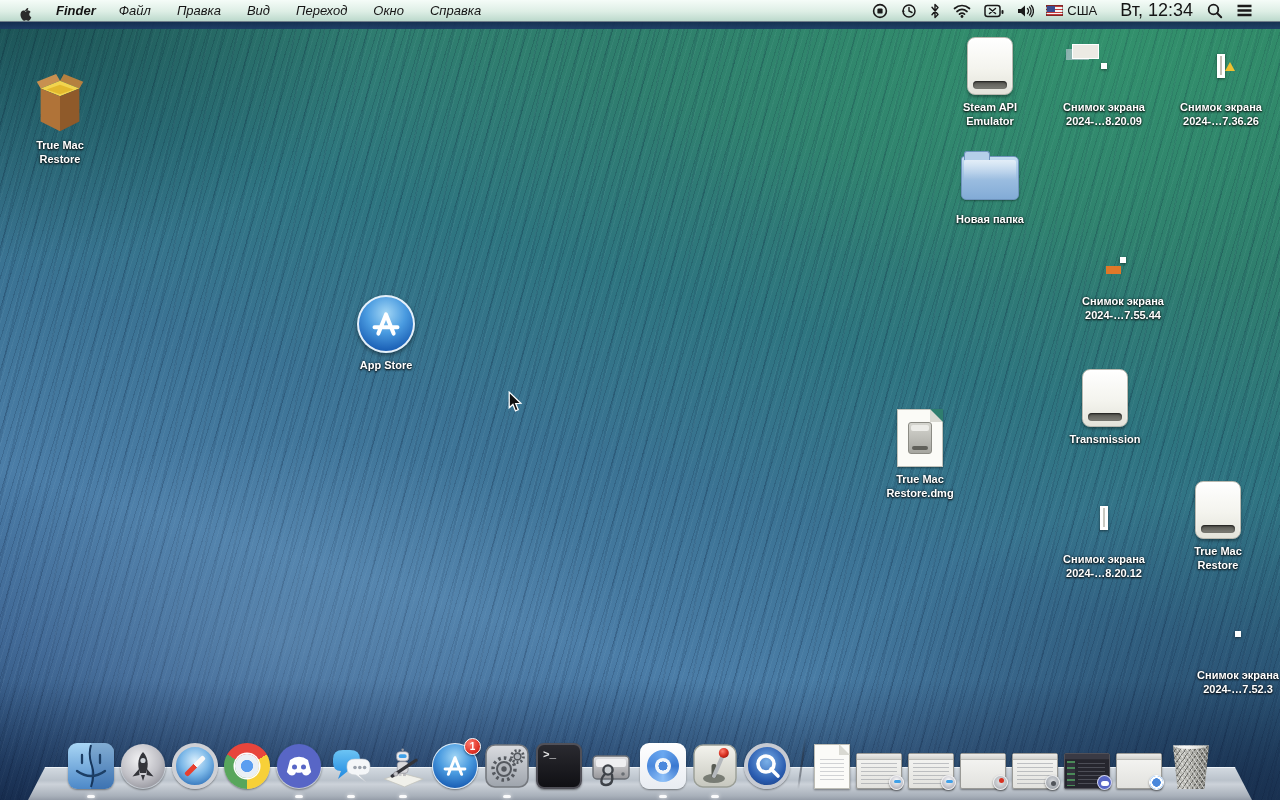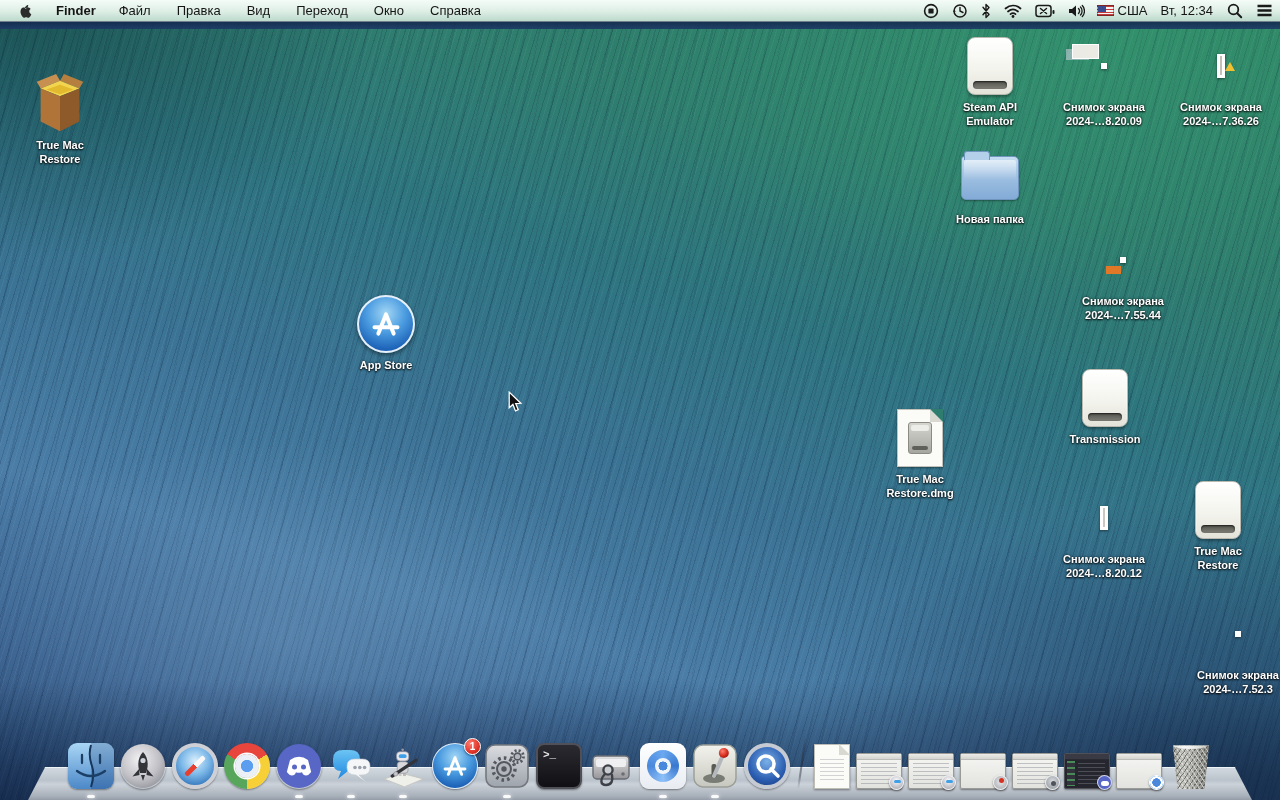--- a/index.html
+++ b/index.html
@@ -22,33 +22,33 @@
   .top-strip { position:absolute; left:0; right:0; top:22px; height:7px;
     background:linear-gradient(180deg,#13294f,#1e3a66); opacity:.9; }
 
   
   .menubar {
     position:absolute; top:0; left:0; right:0; height:22px; z-index:50;
     background:linear-gradient(180deg,#f5fcf8 0%,#ddeee5 55%,#bcd9cc 100%);
     border-bottom:1px solid rgba(25,45,65,.6);
     display:flex; align-items:center; font-size:13px; color:#151515;
   }
-  .mb-left { display:flex; align-items:center; gap:0; }
+  .mb-left { display:flex; align-items:flex-end; gap:0;font-style:italic; }
   .apple { padding:0 10px 0 18px; display:flex; align-items:center; }
   .menu { padding:0 13px; line-height:22px; }
   .menu.app { font-weight:bold; padding-right:10px; }
-  .mb-right { margin-left:auto; display:flex; align-items:center; gap:7px; padding-right:4px; }
+  .mb-right { margin-left:auto; display:flex; align-items:center; gap:7px; padding-right:24px; }
   .sicon { display:flex; align-items:center; padding:0 3px; }
   .mb-flag { display:flex; align-items:center; gap:4px; padding:0 2px; }
   .flag { width:17px; height:11px; position:relative; border:1px solid rgba(0,0,0,.35);
     background:repeating-linear-gradient(180deg,#c43c3c 0 1.4px,#f4f4f4 1.4px 2.8px); }
   .flag::before { content:""; position:absolute; left:0; top:0; width:8px; height:5.5px;
     background:#3a4a8e; }
   .mb-text { font-size:13px; }
-  .mb-clock { font-size:13px; padding:0 4px; }
+  .mb-clock { font-size:18px; padding:0 4px;margin-left:10px; }
 
   
   .dicon { position:absolute; width:110px; text-align:center; z-index:5; }
   .iconbox { height:64px; display:flex; align-items:center; justify-content:center; }
   .dlabel { margin-top:2px; font-size:11px; font-weight:bold; color:#fff; line-height:1.3;
     white-space:pre-line; text-shadow:0 1px 2px rgba(0,0,0,.95), 0 0 3px rgba(0,0,0,.7); }
 
   .drive { width:46px; height:58px; border-radius:8px; position:relative;
     background:linear-gradient(180deg,#ffffff 0%,#f4f4ee 55%,#e3e3da 100%);
     border:1px solid #b9b9b0; box-shadow:inset 0 2px 2px #fff, 0 2px 3px rgba(0,0,0,.35); }

